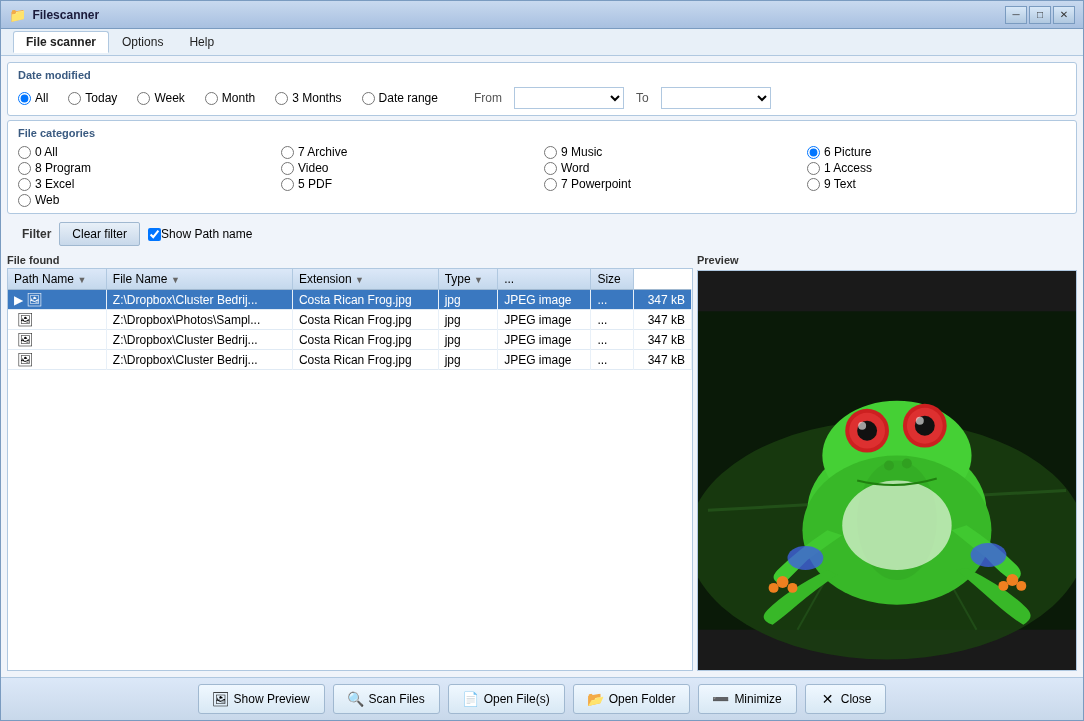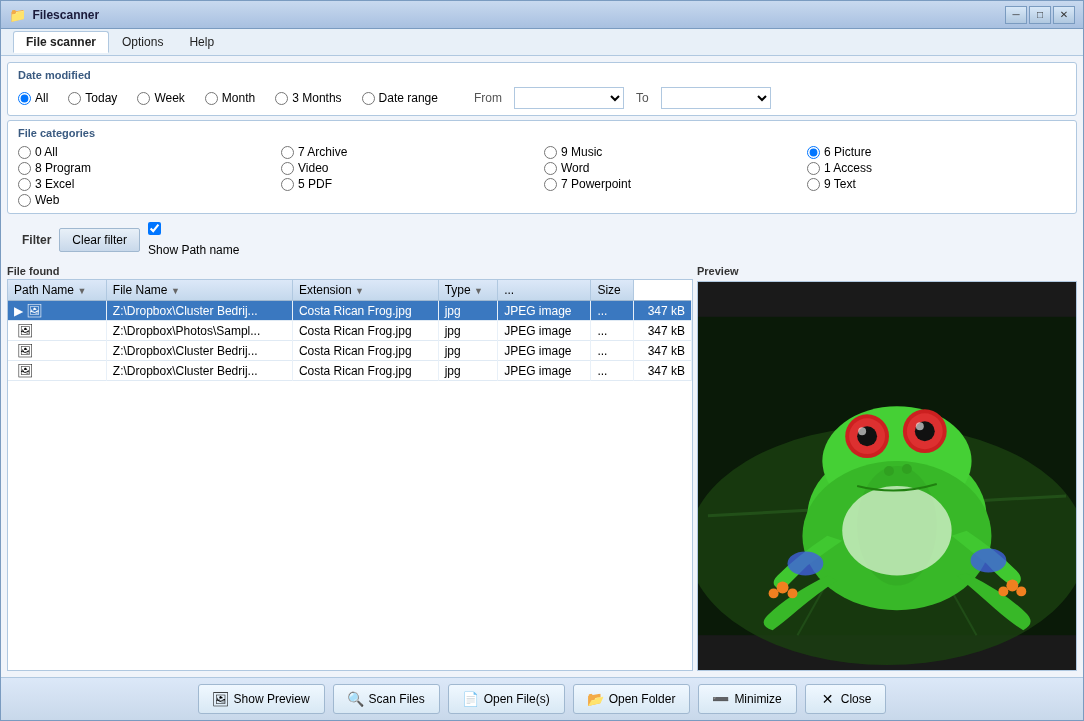--- a/index.html
+++ b/index.html
@@ -153,23 +153,22 @@
       padding: 2px 12px;
       height: 24px;
       background: linear-gradient(to bottom, #e8f0f8, #c8d8ea);
       border: 1px solid #a0b8d0;
       cursor: pointer;
       font-size: 12px;
       border-radius: 2px;
     }
     .show-path-check {
       display: flex;
-      align-items: flex-start;
-      gap: 8px;
-      flex-direction: column;
+      align-items: flex-end;
+      gap: 0;
     }
 
     .main-area {
       display: flex;
       flex: 1;
       gap: 4px;
       overflow: hidden;
     }
     .file-list-area {
       flex: 1;

